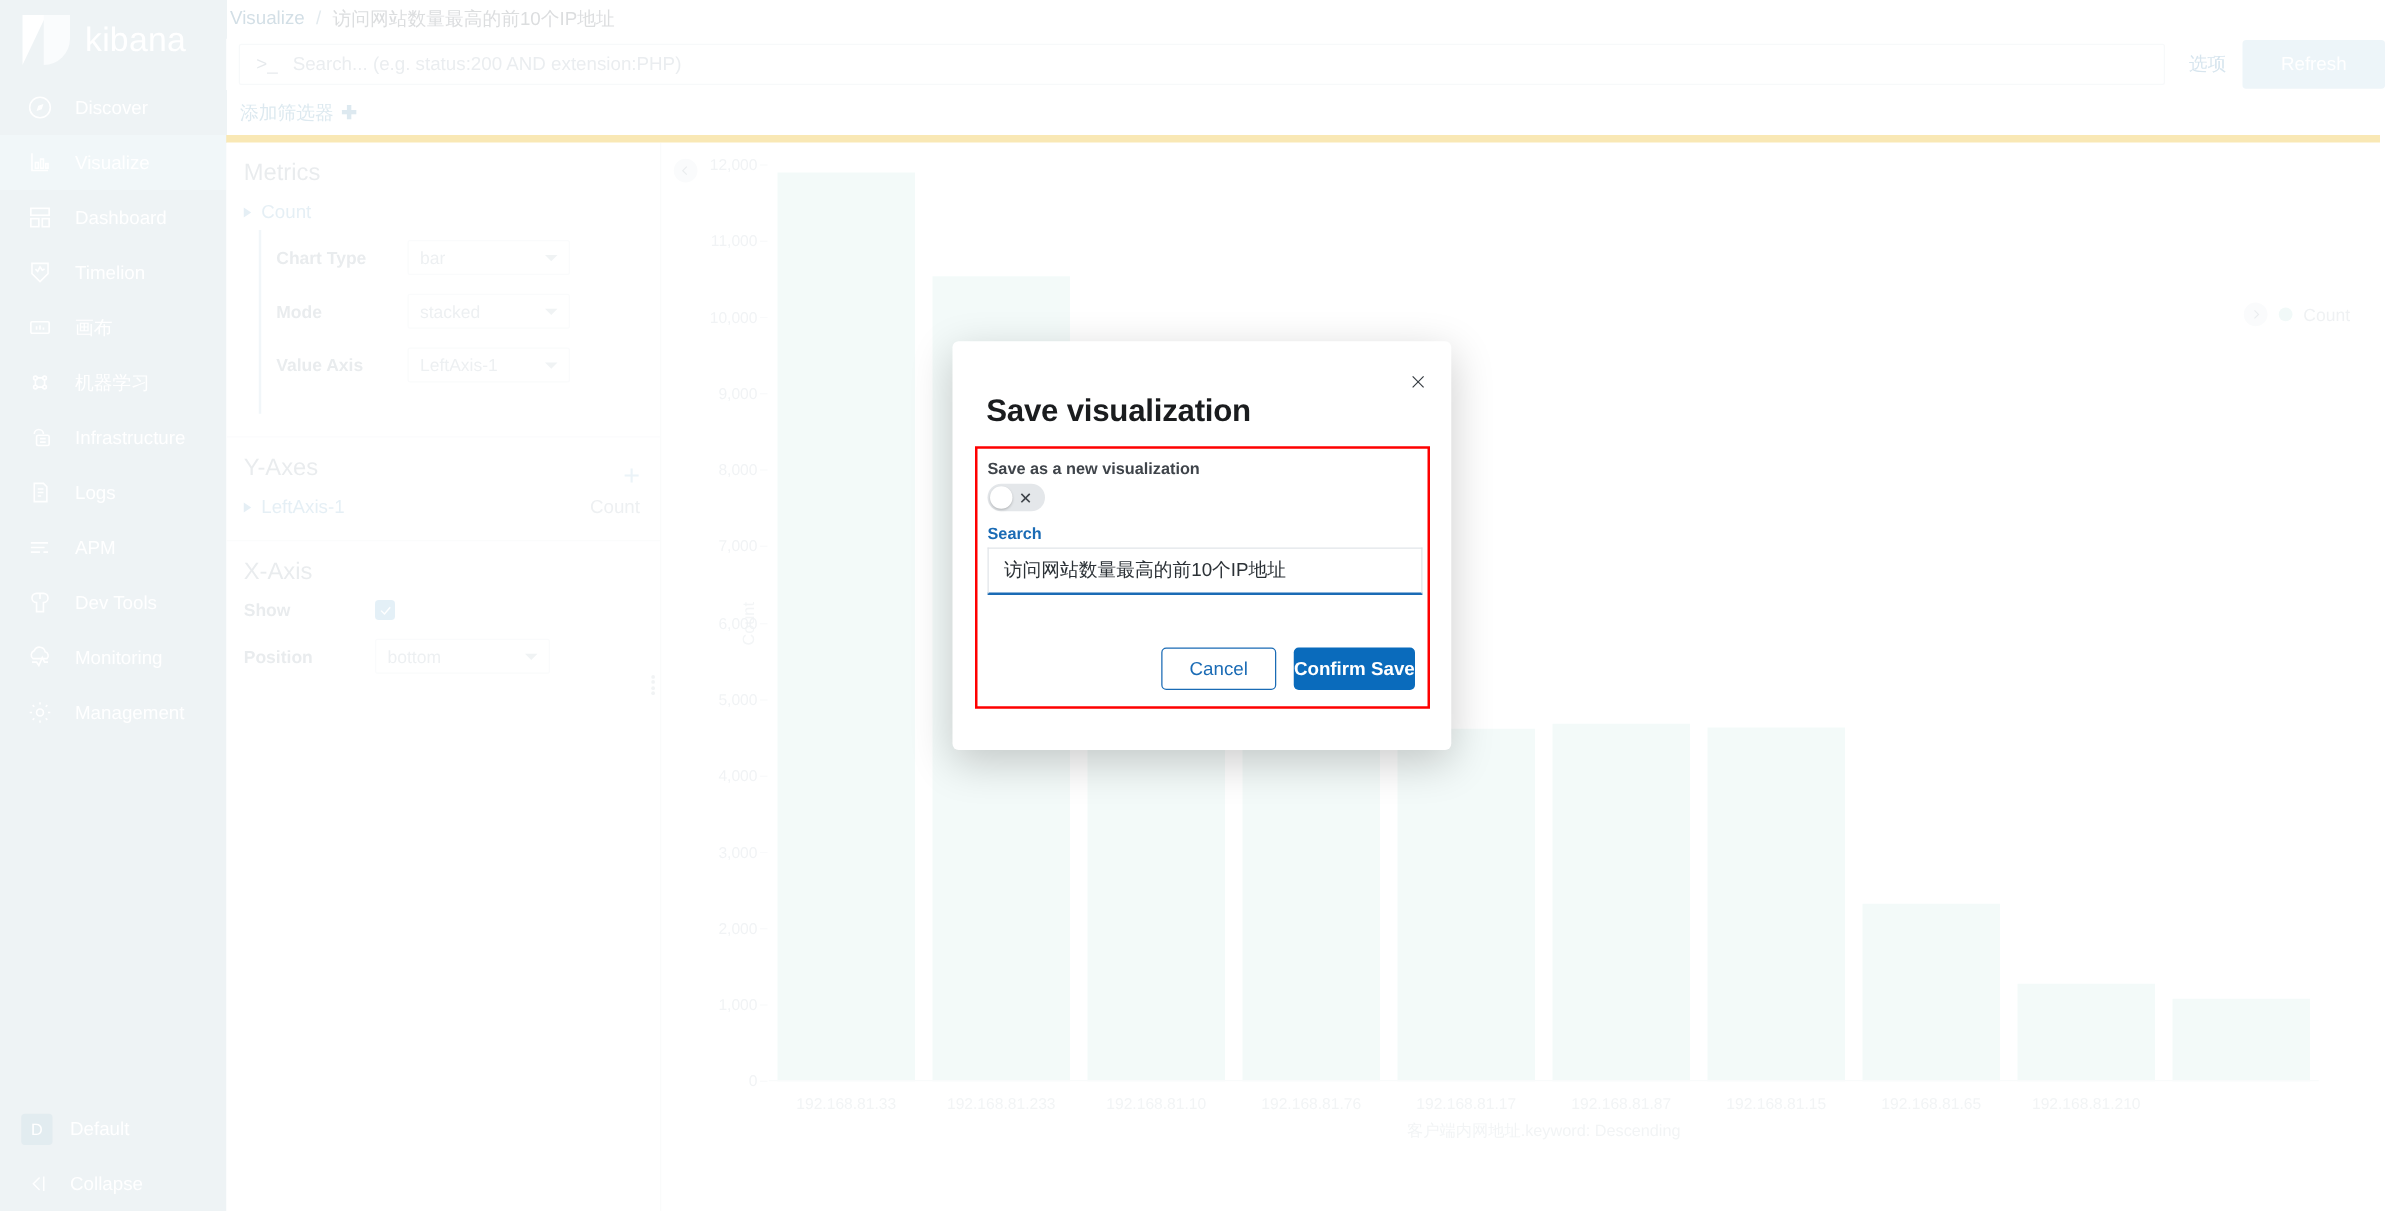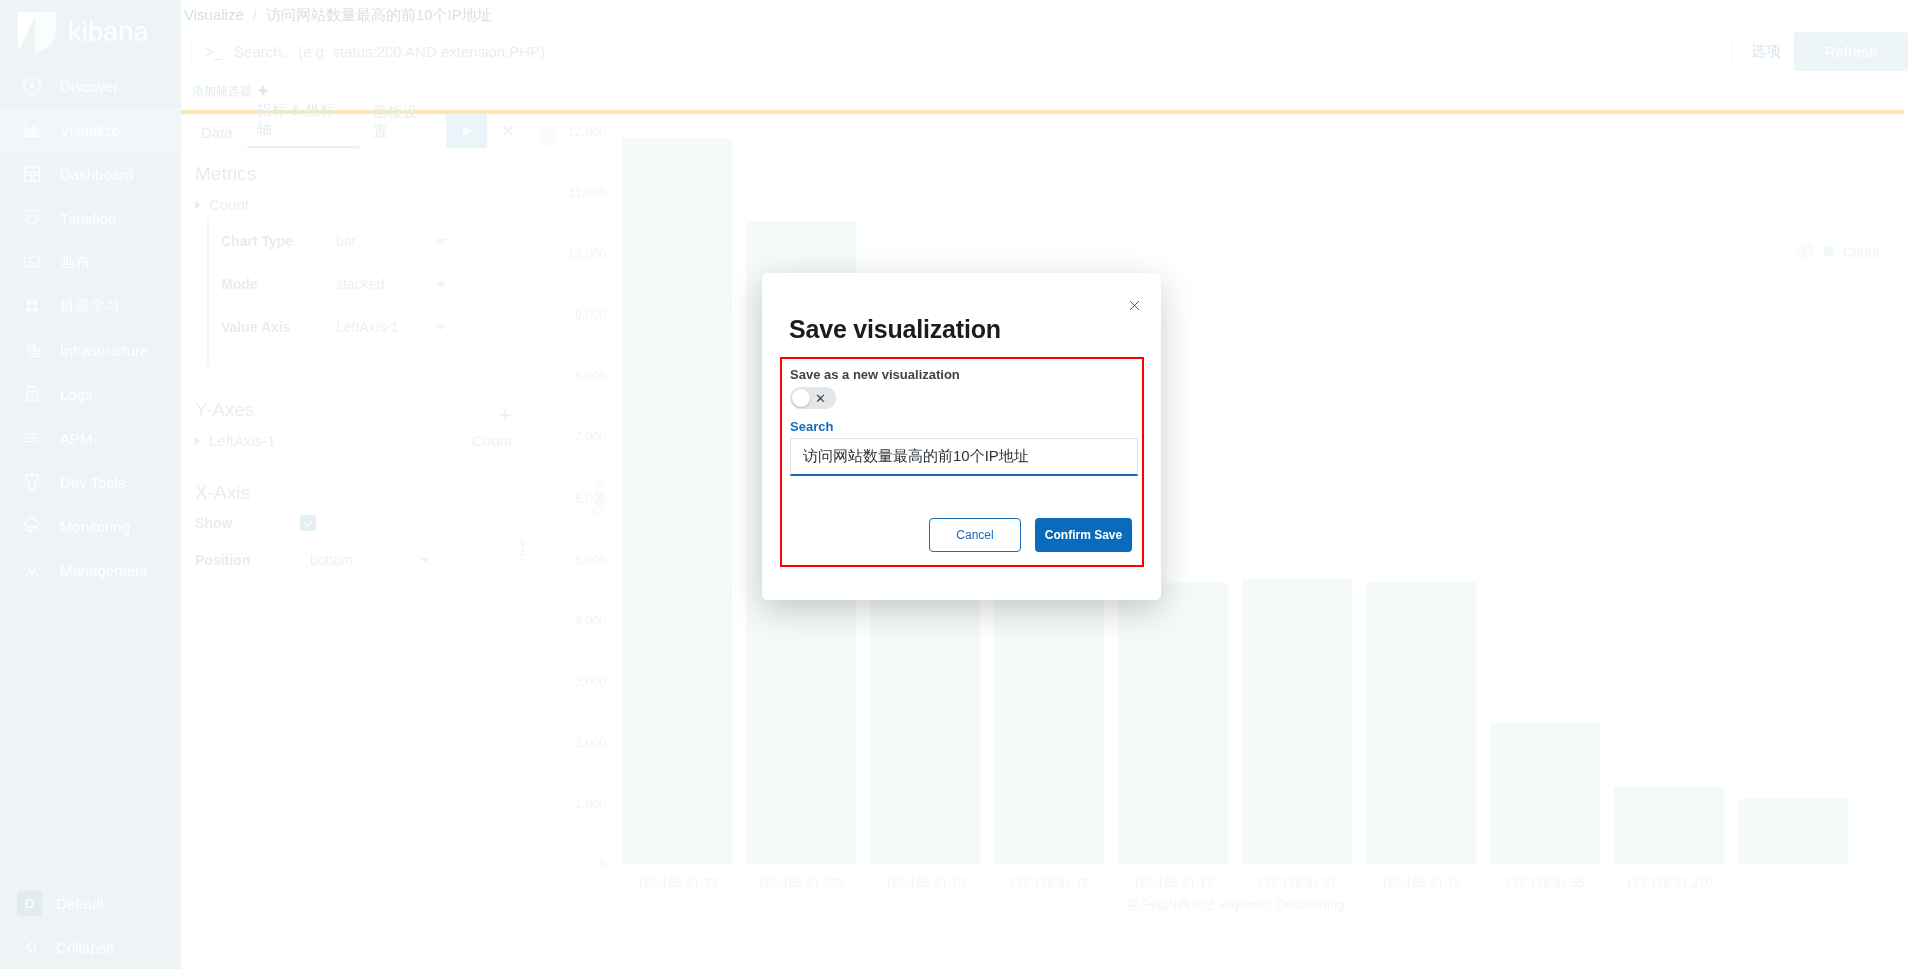--- a/index.html
+++ b/index.html
@@ -66,21 +66,21 @@
                font-size:15px; color:#b9c3cb; }
   .prompt-ico { color:#aab6c0; font-size:15px; }
   #opts { font-size:15px; color:#7aa9c7; padding:0 13px; cursor:pointer; }
   #refresh-btn { width:114px; height:39px; background:#c3dcea; color:#fff;
                  font-size:15px; display:flex; align-items:center; justify-content:center;
                  border-radius:3px; margin-right:12px; cursor:pointer;}
 
   
   #filterbar { position:absolute; left:181px; top:72px; right:16px; height:42px;
                display:flex; align-items:center; padding-left:11px;
-               font-size:12px; color:#8cb6cc; border-bottom:4px solid #eab308; }
+               font-size:15px; color:#8cb6cc; border-bottom:6px solid #eab308; }
   #filterbar .plus { margin-left:6px; font-weight:bold; }
 
   
   #editor { position:absolute; left:181px; top:114px; width:348px; bottom:0; background:#fff;
             border-right:1px solid #edf0f2; }
   #idx-head { height:36px; background:#c9ced3; display:flex; align-items:center;
               padding-left:13px; color:#fff; font-size:16px; font-weight:bold; }
   #tabs { height:35px; display:flex; align-items:flex-end; gap:4px; padding-left:10px;
           border-bottom:1px solid #eef1f3; }
   .tab { padding:0 10px 7px; font-size:15px; color:#b3bec6; cursor:pointer; }
@@ -166,21 +166,21 @@
             background:#e4e7ea; border-radius:12px; display:flex; align-items:center; cursor:pointer; }
   #switch .knob { width:18px;height:18px;border-radius:50%;background:#fff;margin-left:2px;
                   box-shadow:0 1px 2px rgba(0,0,0,.22); }
   #switch .x { margin-left:5px; color:#3f444a; font-size:13px; }
   #title-label { position:absolute; left:8px; top:60px; font-size:13px; color:#1a6bb5; font-weight:bold; }
   #title-input { position:absolute; left:8px; top:79px; width:348px; height:38px;
                  border:1px solid #e1e5e9; border-bottom:2px solid #1a6bb5; background:#fff;
                  font-family:"Liberation Sans", sans-serif; font-size:15px; color:#2b3136;
                  padding:0 12px; outline:none; }
   #btn-row { position:absolute; right:10px; bottom:13px; display:flex; gap:14px; }
-  .mbtn { height:34px; border-radius:4px; font-size:12px; display:flex;
+  .mbtn { height:34px; border-radius:4px; font-size:15px; display:flex;
           align-items:center; justify-content:center; cursor:pointer; }
   #cancel-btn { width:92px; border:1px solid #1a6bb5; color:#1a6bb5; background:#fff; }
   #confirm-btn { width:97px; background:#0a6bbc; color:#fff; font-weight:bold; border:none; }
 </style>
 </head>
 <body>
 
 <div id="root">
 
   <div class="dim">
@@ -354,40 +354,20 @@
       <div id="opts">选项</div>
       <div id="refresh-btn">Refresh</div>
     </div>
 
     <div id="filterbar">
       <span>添加筛选器</span>
       <span class="plus">✚</span>
     </div>
 
     <div id="editor">
-      <div id="tabs">
-        <div id="tabs-list" style="display:flex;align-items:flex-end;gap:4px">
-            <div class="tab">Data</div>
-            <div class="tab active">指标 &amp; 坐标轴</div>
-            <div class="tab">面板设置</div>
-          </div>
-        <div id="tab-right">
-          <div class="tab-icobtn primary">
-            <svg viewBox="0 0 24 24">
-                <polygon points="6,4 19,12 6,20" fill="#fff" stroke="none"></polygon>
-              </svg>
-          </div>
-          <div class="tab-icobtn plain">
-            <svg viewBox="0 0 24 24">
-                <line x1="5" y1="5" x2="19" y2="19"></line>
-                <line x1="19" y1="5" x2="5" y2="19"></line>
-              </svg>
-          </div>
-        </div>
-      </div>
 
       <div class="section">
         <h3>Metrics</h3>
         <div class="agg-row">
           <span class="caret"></span>
           <span>Count</span>
         </div>
         <div class="nested">
           <div id="metric-fields">
               <div class="field-row">

